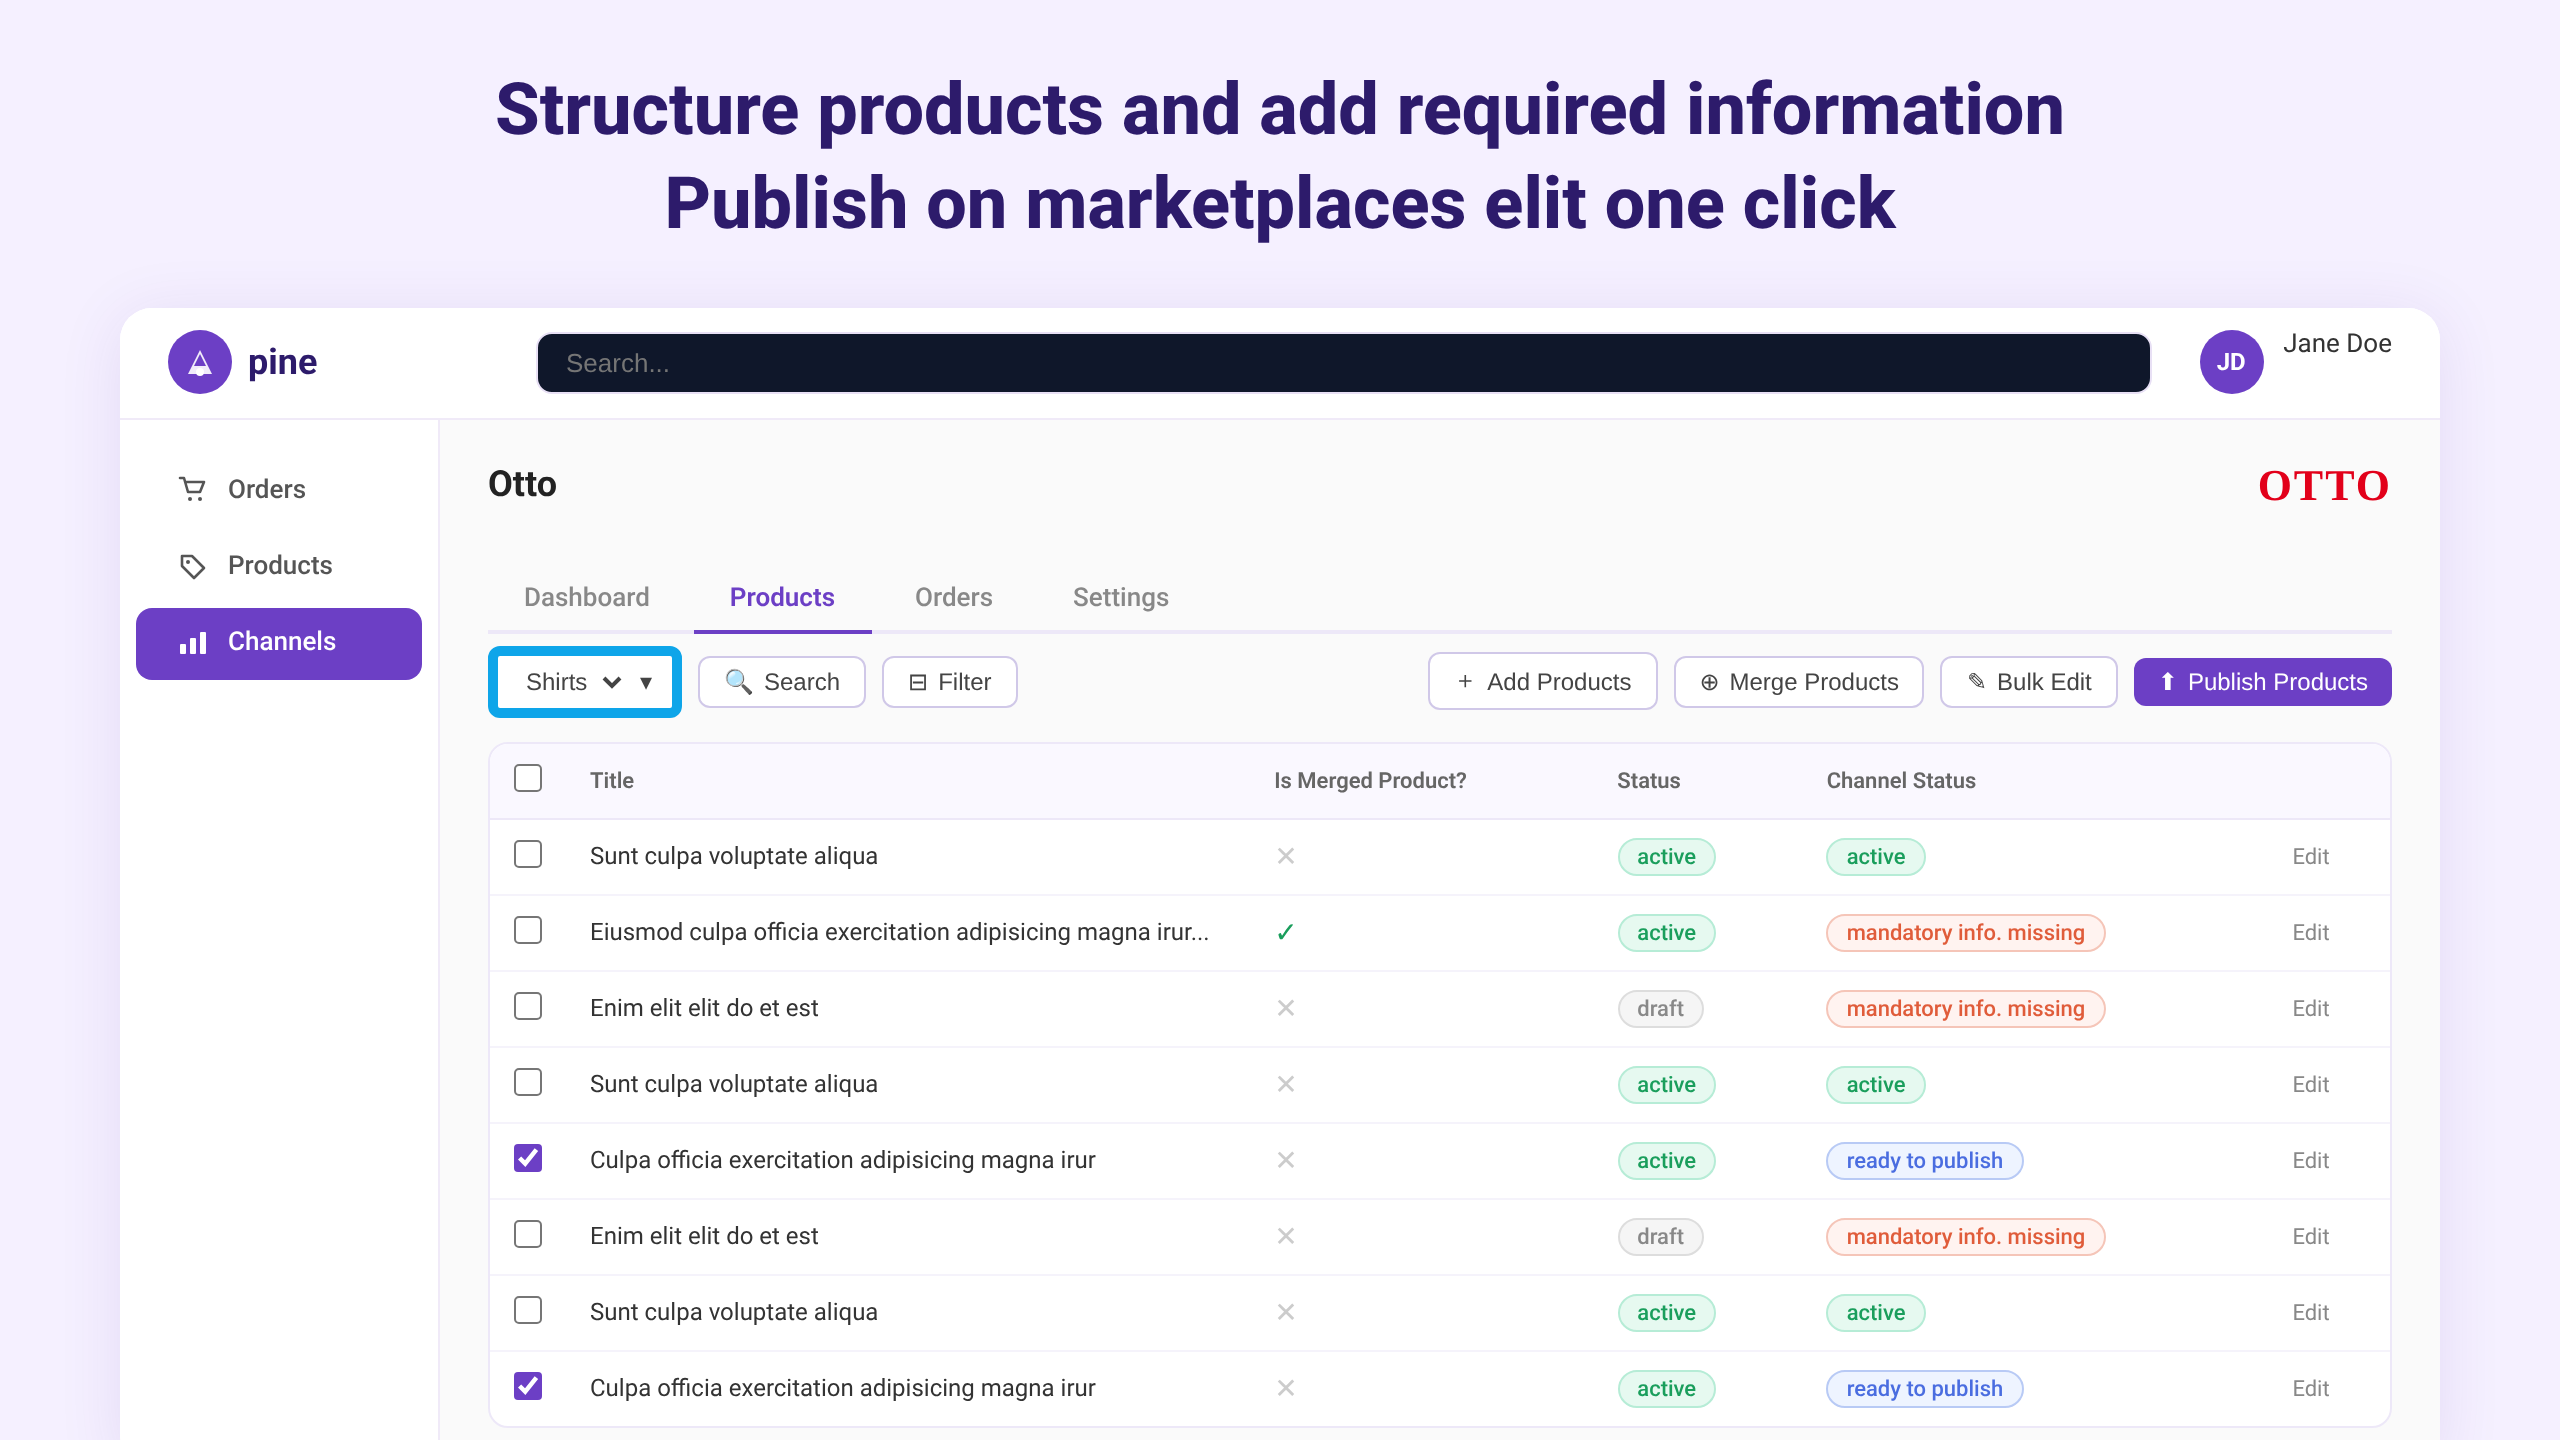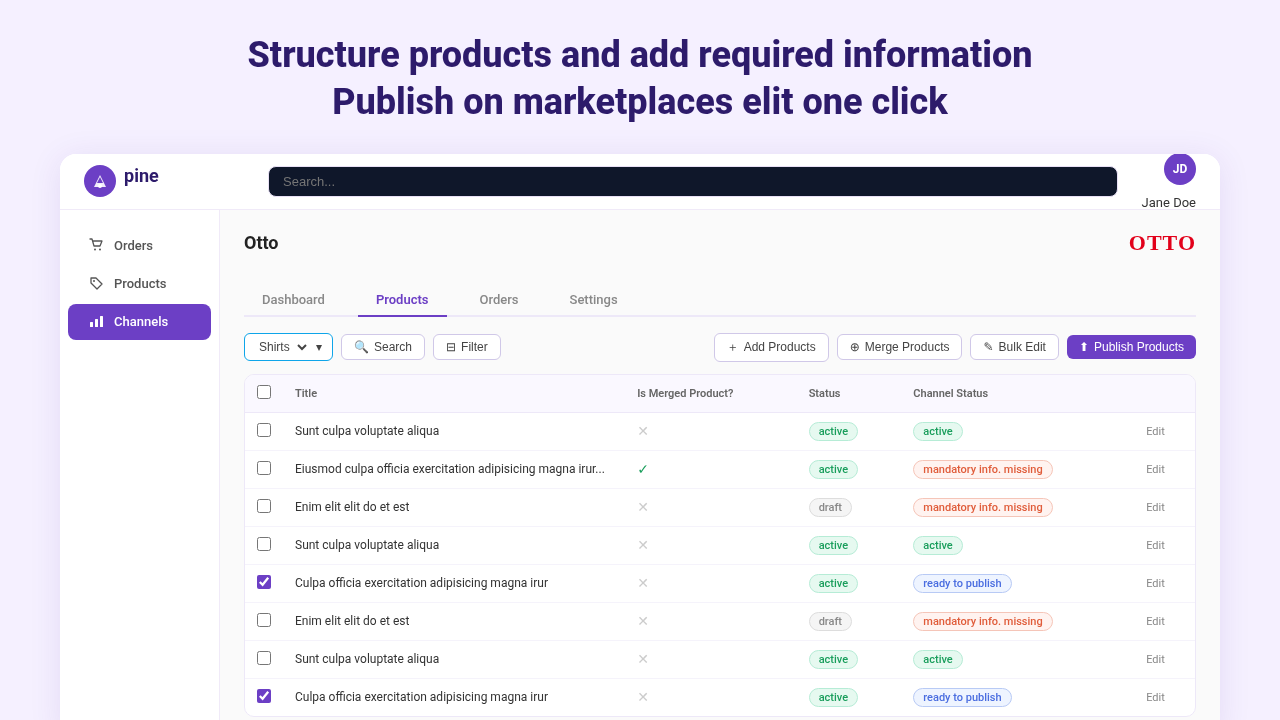--- a/index.html
+++ b/index.html
@@ -39,21 +39,21 @@
     .topbar {
       display: flex;
       align-items: center;
       padding: 0 24px;
       height: 56px;
       border-bottom: 1px solid #f0eaf8;
       background: #fff;
     }
     .logo-area {
       display: flex;
-      align-items: flex-start;
+      align-items: center;
       gap: 8px;
       min-width: 160px;
     }
     .logo-icon {
       width: 32px;
       height: 32px;
     }
     .logo-text {
       font-size: 18px;
       font-weight: 700;
@@ -68,23 +68,22 @@
       border: 1px solid #e8e0f5;
       border-radius: 8px;
       padding: 7px 14px;
       font-size: 13px;
       color: #888;
       outline: none;
       background: #0f172a;
     }
     .user-area {
       display: flex;
-      align-items: flex-end;
+      align-items: flex-start;
       gap: 10px;
-      flex-direction: column;
     }
     .avatar {
       width: 32px;
       height: 32px;
       border-radius: 50%;
       background: #6c3fc5;
       color: #fff;
       font-size: 12px;
       font-weight: 700;
       display: flex;
@@ -162,23 +161,23 @@
       font-family: serif;
       font-size: 22px;
       font-weight: 900;
       color: #e2001a;
       letter-spacing: 1px;
     }
 
     
     .tabs {
       display: flex;
-      gap: 15px;
+      gap: 4px;
       border-bottom: 2px solid #ede8f8;
-      margin-bottom: 16px;
+      margin-bottom: 6px;
     }
     .tab {
       padding: 8px 18px;
       font-size: 13px;
       color: #888;
       cursor: pointer;
       border-bottom: 2px solid transparent;
       margin-bottom: -2px;
       font-weight: 500;
       transition: color 0.15s;
@@ -192,21 +191,21 @@
     
     .toolbar {
       display: flex;
       align-items: center;
       gap: 8px;
       margin-bottom: 12px;
     }
     .filter-select {
       display: flex;
       align-items: center;
-      border: 1px solid #0ea5e9;
+      border: 5px solid #0ea5e9;
       border-radius: 6px;
       padding: 5px 10px;
       font-size: 12px;
       color: #444;
       background: #fff;
       cursor: pointer;
       gap: 6px;
     }
     .filter-select select {
       border: none;

